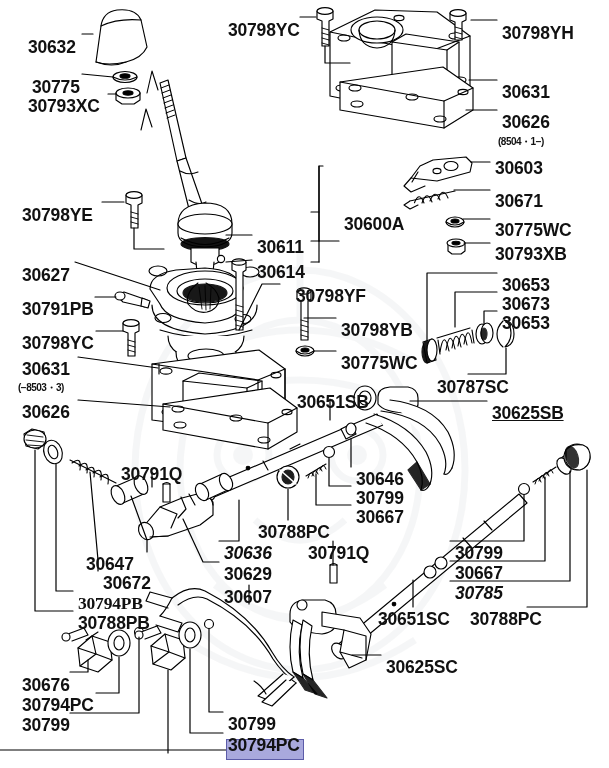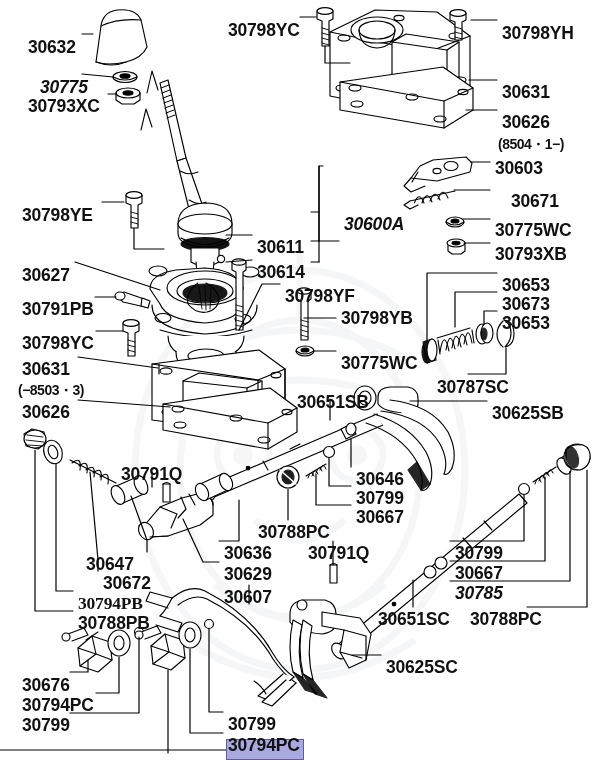--- a/index.html
+++ b/index.html
@@ -24,21 +24,21 @@
   .lbl{
     position:absolute;
     font-size:17.5px;
     font-weight:700;
     letter-spacing:-0.2px;
     color:#111;
     white-space:nowrap;
     line-height:1;
     font-family:"Liberation Sans","DejaVu Sans",sans-serif;
   }
-  .lbl.sub{font-size:14px;letter-spacing:-0.5px;}
+  .lbl.sub{font-size:10px;letter-spacing:-0.5px;}
   
   .figid{
     position:absolute;font-size:15.5px;font-weight:700;color:#111;
     letter-spacing:.5px;
   }
   
   #selection{
     position:absolute;
     background:#a9a9dd;
     border:1px solid #5c5ca8;
@@ -669,56 +669,56 @@
 
       <path d="M0 750 L226 750"></path>
       <path d="M168 753 L168 670"></path>
     </g>
   </svg>
 
   <div id="selection" style="left: 226px; top: 739px; width: 78px; height: 21px; background: rgb(169, 169, 221);"></div>
 
   <div id="labels">
       <div class="lbl" style="left: 28px; top: 39px;">30632</div>
-      <div class="lbl" style="left: 40px; top: 79px; font-style: italic;">30775</div>
+      <div class="lbl" style="left: 32px; top: 79px;">30775</div>
       <div class="lbl" style="left: 28px; top: 98px;">30793XC</div>
       <div class="lbl" style="left: 228px; top: 22px;">30798YC</div>
       <div class="lbl" style="left: 502px; top: 25px;">30798YH</div>
       <div class="lbl" style="left: 502px; top: 84px;">30631</div>
       <div class="lbl" style="left: 502px; top: 114px;">30626</div>
       <div class="lbl sub" style="left: 498px; top: 137px;">(8504・1−)</div>
       <div class="lbl" style="left: 495px; top: 160px;">30603</div>
-      <div class="lbl" style="left: 495px; top: 193px; margin-left: 16px;">30671</div>
+      <div class="lbl" style="left: 495px; top: 193px;">30671</div>
       <div class="lbl" style="left: 495px; top: 222px;">30775WC</div>
       <div class="lbl" style="left: 495px; top: 246px;">30793XB</div>
       <div class="lbl" style="left: 22px; top: 207px;">30798YE</div>
       <div class="lbl" style="left: 257px; top: 239px;">30611</div>
       <div class="lbl" style="left: 257px; top: 264px;">30614</div>
-      <div class="lbl" style="left: 344px; top: 216px; font-style: italic;">30600A</div>
+      <div class="lbl" style="left: 344px; top: 216px;">30600A</div>
       <div class="lbl" style="left: 22px; top: 267px;">30627</div>
-      <div class="lbl" style="left: 285px; top: 288px;">30798YF</div>
+      <div class="lbl" style="left: 296px; top: 288px;">30798YF</div>
       <div class="lbl" style="left: 22px; top: 301px;">30791PB</div>
-      <div class="lbl" style="left: 341px; top: 310px;">30798YB</div>
+      <div class="lbl" style="left: 341px; top: 322px;">30798YB</div>
       <div class="lbl" style="left: 22px; top: 335px;">30798YC</div>
       <div class="lbl" style="left: 341px; top: 355px;">30775WC</div>
       <div class="lbl" style="left: 22px; top: 361px;">30631</div>
       <div class="lbl sub" style="left: 18px; top: 383px;">(−8503・3)</div>
       <div class="lbl" style="left: 22px; top: 404px;">30626</div>
       <div class="lbl" style="left: 502px; top: 277px;">30653</div>
       <div class="lbl" style="left: 502px; top: 296px;">30673</div>
       <div class="lbl" style="left: 502px; top: 315px;">30653</div>
       <div class="lbl" style="left: 437px; top: 379px;">30787SC</div>
       <div class="lbl" style="left: 297px; top: 394px;">30651SB</div>
-      <div class="lbl" style="left: 492px; top: 405px;">30625SB</div>
+      <div class="lbl" style="left: 492px; top: 405px; text-decoration: underline;">30625SB</div>
       <div class="lbl" style="left: 356px; top: 471px; text-align: center;">30646</div>
       <div class="lbl" style="left: 356px; top: 490px;">30799</div>
       <div class="lbl" style="left: 356px; top: 509px;">30667</div>
       <div class="lbl" style="left: 121px; top: 466px;">30791Q</div>
       <div class="lbl" style="left: 258px; top: 524px;">30788PC</div>
-      <div class="lbl" style="left: 224px; top: 545px;">30636</div>
+      <div class="lbl" style="left: 224px; top: 545px; font-style: italic;">30636</div>
       <div class="lbl" style="left: 86px; top: 556px;">30647</div>
       <div class="lbl" style="left: 224px; top: 566px;">30629</div>
       <div class="lbl" style="left: 103px; top: 575px;">30672</div>
       <div class="lbl" style="left: 308px; top: 545px;">30791Q</div>
       <div class="lbl" style="left: 455px; top: 545px;">30799</div>
       <div class="lbl" style="left: 455px; top: 565px;">30667</div>
       <div class="lbl" style="left: 224px; top: 589px;">30607</div>
       <div class="lbl" style="left: 78px; top: 595px; font-family: Liberation Serif, serif;">30794PB</div>
       <div class="lbl" style="left: 455px; top: 585px; font-style: italic;">30785</div>
       <div class="lbl" style="left: 78px; top: 615px;">30788PB</div>

